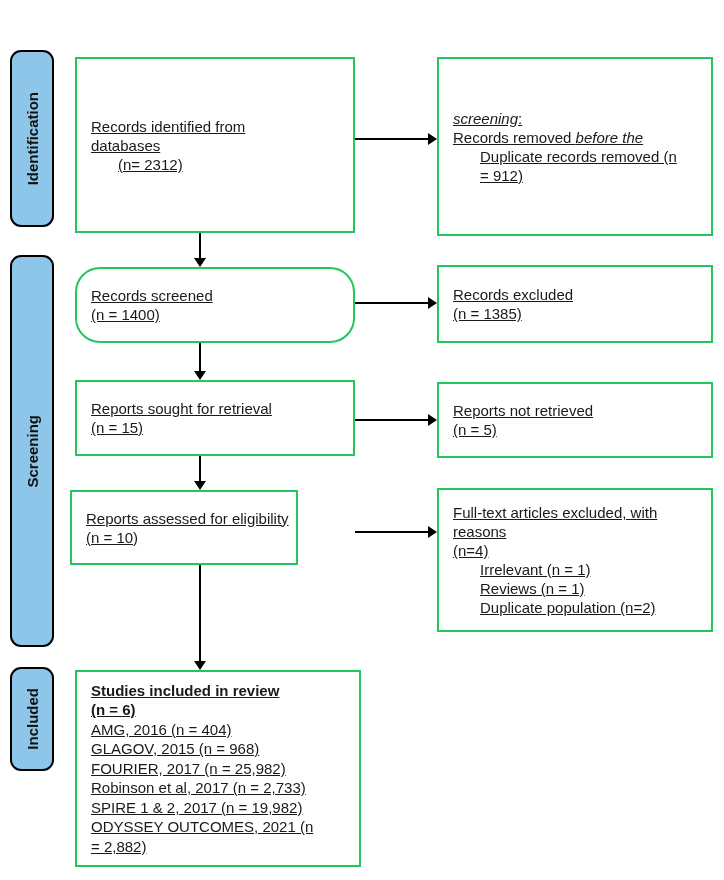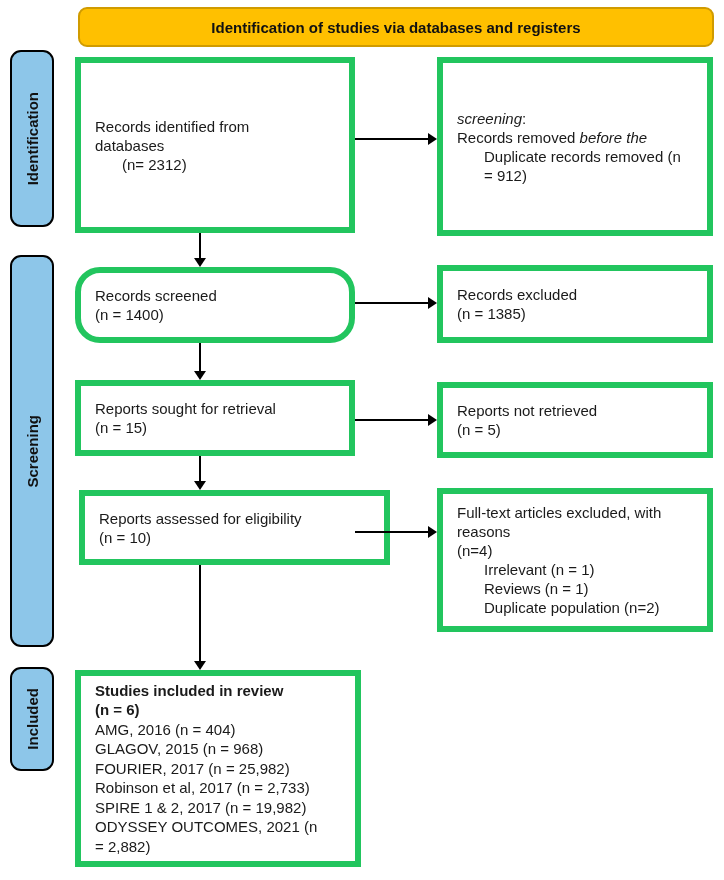--- a/index.html
+++ b/index.html
@@ -46,36 +46,37 @@
     font-weight: bold;
     color: #111111;
     white-space: nowrap;
   }
   .stage-identification { top: 50px;  height: 177px; }
   .stage-screening      { top: 255px; height: 392px; }
   .stage-included       { top: 667px; height: 104px; }
   .flowbox {
     position: absolute;
     background: #ffffff;
-    border: 6px solid #22c55e;
+    border: 2px solid #22c55e;
     display: flex;
     flex-direction: column;
     justify-content: center;
     padding: 6px 6px 6px 14px;
     font-size: 15px;
     line-height: 19px;
     color: #1a1a1a;
+    text-decoration: underline;
   }
   .box-identified     { left: 75px;  top: 57px;  width: 280px; height: 176px; }
   .box-removed        { left: 437px; top: 57px;  width: 276px; height: 179px; }
   .box-screened       { left: 75px;  top: 267px; width: 280px; height: 76px; border-radius: 25px;  }
   .box-excluded       { left: 437px; top: 265px; width: 276px; height: 78px;  }
   .box-sought         { left: 75px;  top: 380px; width: 280px; height: 76px;  }
   .box-not-retrieved  { left: 437px; top: 382px; width: 276px; height: 76px;  }
-  .box-assessed       { left: 79px;  top: 490px; width: 311px; height: 75px;  }
+  .box-assessed       { left: 70px;  top: 490px; width: 228px; height: 75px;  }
   .box-fulltext       { left: 437px; top: 488px; width: 276px; height: 144px; }
   .box-included       { left: 75px;  top: 670px; width: 286px; height: 197px; line-height: 19.5px; }
   .indent { margin-left: 27px; }
   .bold-line { font-weight: bold; }
   .ital { font-style: italic; }
   .varrow-line {
     position: absolute;
     width: 2px;
     background: #000000;
     left: 199px;
@@ -102,23 +103,20 @@
     border-top: 6px solid transparent;
     border-bottom: 6px solid transparent;
     border-left: 9px solid #000000;
   }
 </style>
 </head>
 <body>
 
 <div class="canvas">
 
-  <div class="banner">
-    <span>Identification of studies via databases and registers</span>
-  </div>
 
   <div class="stage stage-identification">
     <span>Identification</span>
   </div>
   <div class="stage stage-screening">
     <span>Screening</span>
   </div>
   <div class="stage stage-included">
     <span>Included</span>
   </div>

